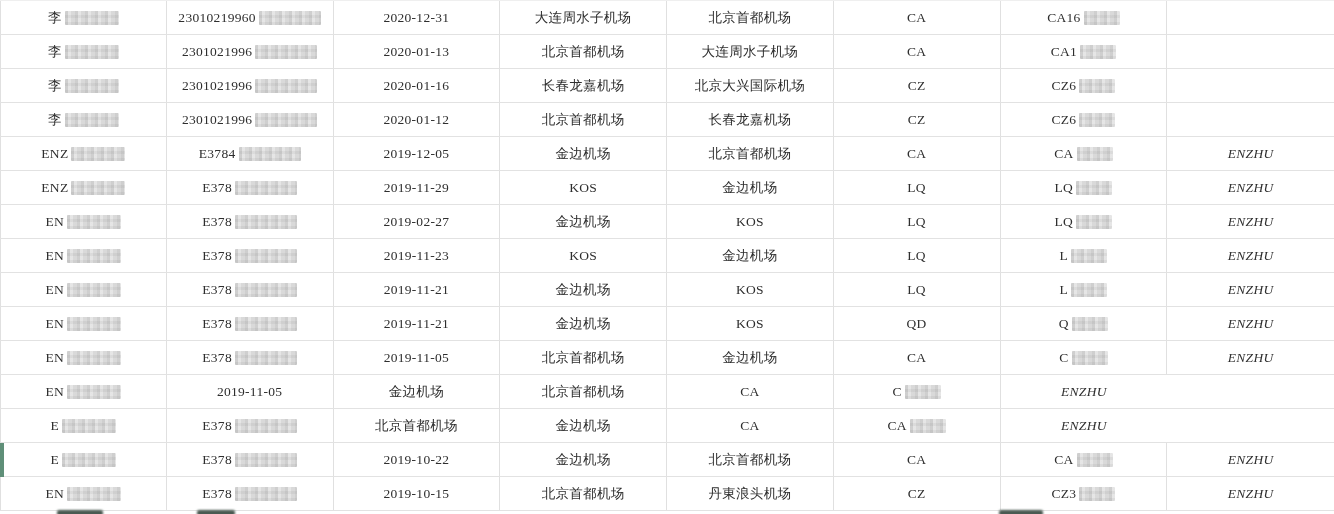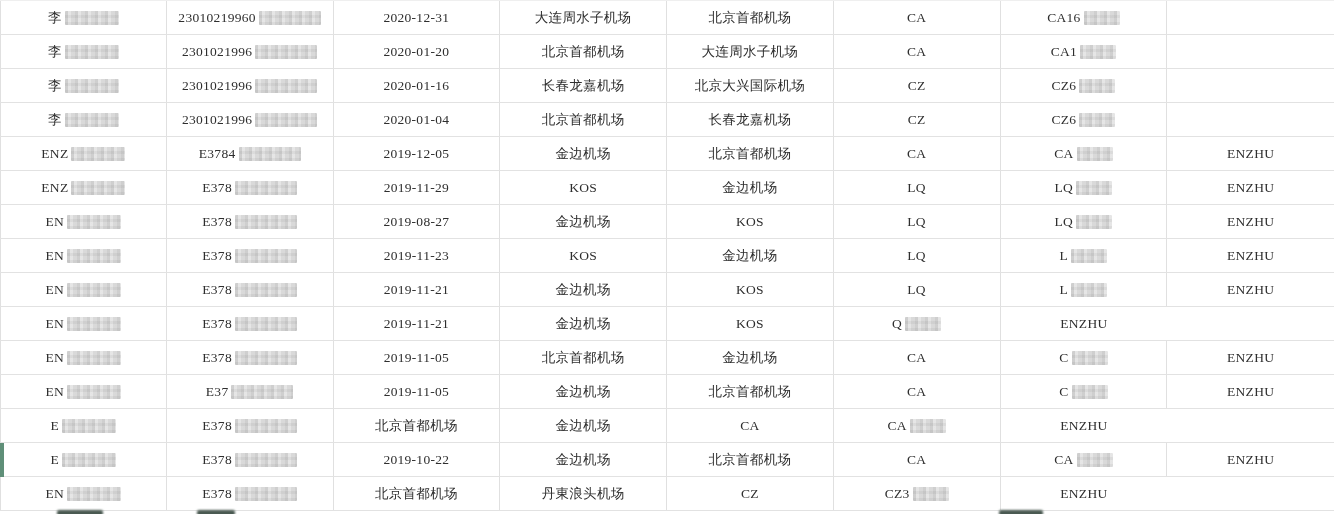--- a/index.html
+++ b/index.html
@@ -28,21 +28,21 @@
     border-right:1px solid #e0e0e0;
     display:flex;
     align-items:center;
     justify-content:center;
     font-size:13.5px;
     letter-spacing:0.3px;
     white-space:nowrap;
     overflow:hidden;
   }
   .cell:first-child{border-left:1px solid #e0e0e0;}
-  .cell:last-child{border-right:none;}
+  .cell:last-child{border-right:none;font-style:italic;}
   .prefix{display:inline-block;}
   .blur{
     display:inline-block;
     vertical-align:middle;
     height:14px;
     margin-left:3px;
     border-radius:1px;
     background-color:#ececec;
     background-image:
       repeating-linear-gradient(90deg, rgba(110,110,110,.22) 0 3px, rgba(190,190,190,.10) 3px 6px, rgba(140,140,140,.18) 6px 10px),
@@ -105,21 +105,21 @@
   <div class="row">
     <div class="cell">
       <span class="prefix">李</span>
           <span class="blur blur-name"></span>
     </div>
     <div class="cell">
       <span class="prefix">2301021996</span>
           <span class="blur blur-id"></span>
     </div>
     <div class="cell">
-      <span class="prefix">2020-01-20</span>
+      <span class="prefix">2020-01-13</span>
     </div>
     <div class="cell">
       <span class="prefix">北京首都机场</span>
     </div>
     <div class="cell">
       <span class="prefix">大连周水子机场</span>
     </div>
     <div class="cell">
       <span class="prefix">CA</span>
     </div>
@@ -165,21 +165,21 @@
   <div class="row">
     <div class="cell">
       <span class="prefix">李</span>
           <span class="blur blur-name"></span>
     </div>
     <div class="cell">
       <span class="prefix">2301021996</span>
           <span class="blur blur-id"></span>
     </div>
     <div class="cell">
-      <span class="prefix">2020-01-04</span>
+      <span class="prefix">2020-01-12</span>
     </div>
     <div class="cell">
       <span class="prefix">北京首都机场</span>
     </div>
     <div class="cell">
       <span class="prefix">长春龙嘉机场</span>
     </div>
     <div class="cell">
       <span class="prefix">CZ</span>
     </div>
@@ -255,21 +255,21 @@
   <div class="row">
     <div class="cell">
       <span class="prefix">EN</span>
           <span class="blur blur-name"></span>
     </div>
     <div class="cell">
       <span class="prefix">E378</span>
           <span class="blur blur-id"></span>
     </div>
     <div class="cell">
-      <span class="prefix">2019-08-27</span>
+      <span class="prefix">2019-02-27</span>
     </div>
     <div class="cell">
       <span class="prefix">金边机场</span>
     </div>
     <div class="cell">
       <span class="prefix">KOS</span>
     </div>
     <div class="cell">
       <span class="prefix">LQ</span>
     </div>
@@ -354,20 +354,23 @@
     <div class="cell">
       <span class="prefix">2019-11-21</span>
     </div>
     <div class="cell">
       <span class="prefix">金边机场</span>
     </div>
     <div class="cell">
       <span class="prefix">KOS</span>
     </div>
     <div class="cell">
+      <span class="prefix">QD</span>
+    </div>
+    <div class="cell">
       <span class="prefix">Q</span>
           <span class="blur blur-flight"></span>
     </div>
     <div class="cell">
       <span class="prefix">ENZHU</span>
     </div>
   </div>
 
   <div class="row">
     <div class="cell">
@@ -398,24 +401,20 @@
       <span class="prefix">ENZHU</span>
     </div>
   </div>
 
   <div class="row">
     <div class="cell">
       <span class="prefix">EN</span>
           <span class="blur blur-name"></span>
     </div>
     <div class="cell">
-      <span class="prefix">E37</span>
-          <span class="blur blur-id"></span>
-    </div>
-    <div class="cell">
       <span class="prefix">2019-11-05</span>
     </div>
     <div class="cell">
       <span class="prefix">金边机场</span>
     </div>
     <div class="cell">
       <span class="prefix">北京首都机场</span>
     </div>
     <div class="cell">
       <span class="prefix">CA</span>
@@ -487,20 +486,23 @@
   </div>
 
   <div class="row">
     <div class="cell">
       <span class="prefix">EN</span>
           <span class="blur blur-name"></span>
     </div>
     <div class="cell">
       <span class="prefix">E378</span>
           <span class="blur blur-id"></span>
+    </div>
+    <div class="cell">
+      <span class="prefix">2019-10-15</span>
     </div>
     <div class="cell">
       <span class="prefix">北京首都机场</span>
     </div>
     <div class="cell">
       <span class="prefix">丹東浪头机场</span>
     </div>
     <div class="cell">
       <span class="prefix">CZ</span>
     </div>

